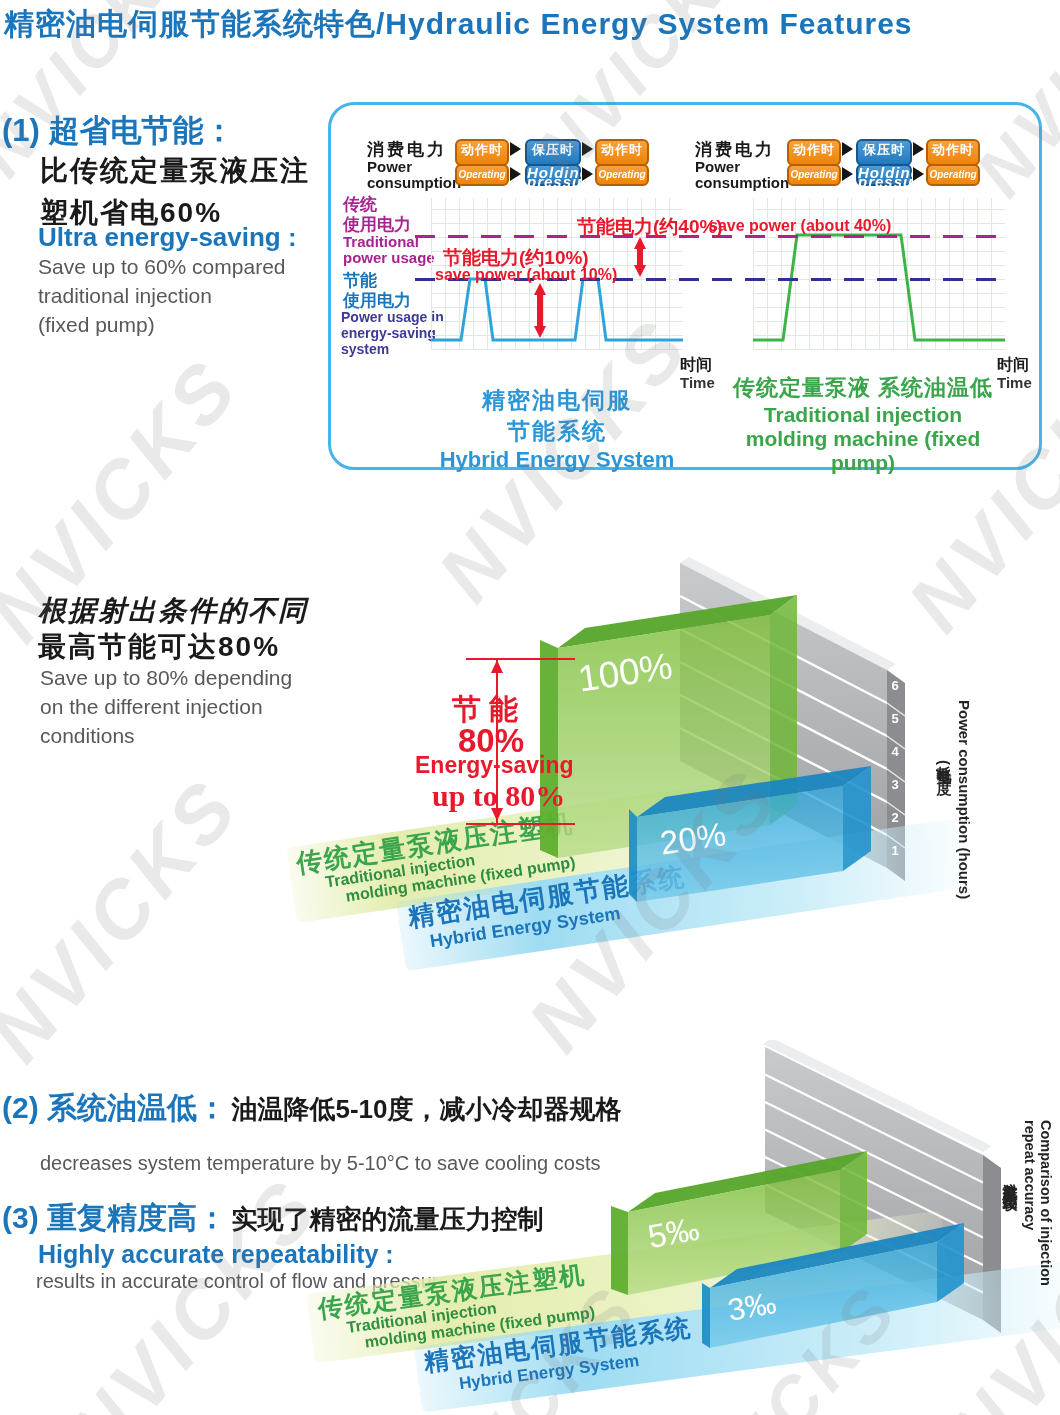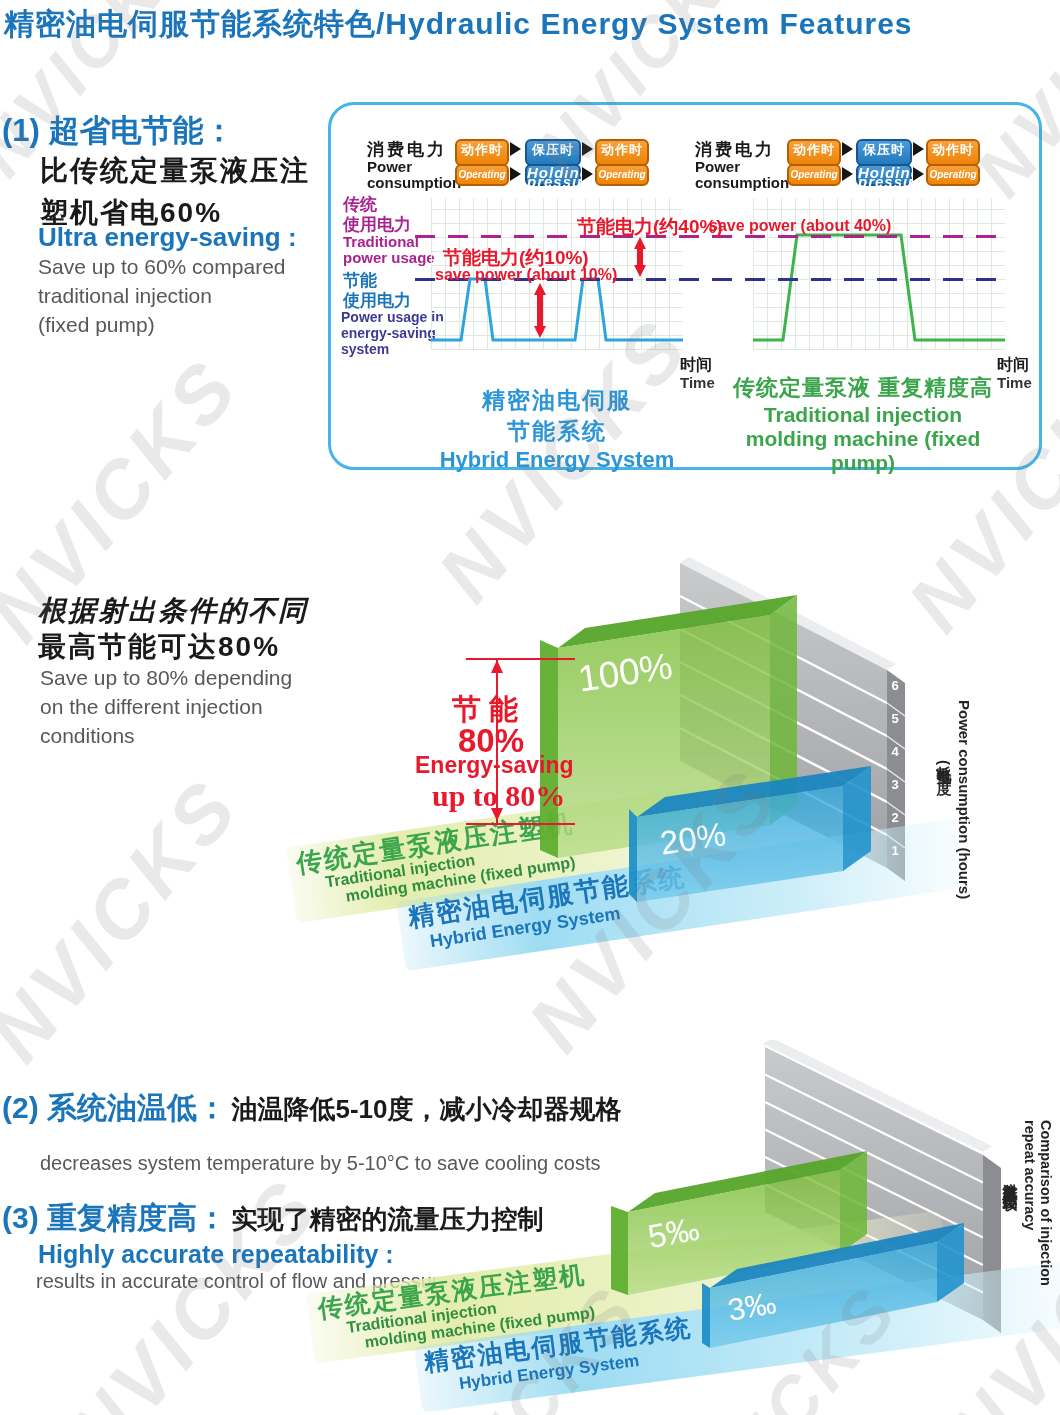--- a/index.html
+++ b/index.html
@@ -136,21 +136,21 @@
     <div class="abs" style="left:349px;top:269px;font-size:15px;font-weight:600;color:#333;">Time</div>
     <div class="abs b" style="left:666px;top:250px;font-size:16px;">时间</div>
     <div class="abs" style="left:666px;top:269px;font-size:15px;font-weight:600;color:#333;">Time</div>
 
     <div class="abs ctr" style="left:96px;top:268px;width:260px;margin-top:12px;">
       <div class="cyan b" style="font-size:23px;letter-spacing:2px;">精密油电伺服</div>
       <div class="cyan b" style="font-size:23px;letter-spacing:2px;">节能系统</div>
       <div class="cyan b" style="font-size:22px;">Hybrid Energy System</div>
     </div>
     <div class="abs ctr" style="left:398px;top:268px;width:268px;">
-      <div class="grn b" style="font-size:22px;letter-spacing:1px;">传统定量泵液 重复精度高</div>
+      <div class="grn b" style="font-size:22px;letter-spacing:1px;">传统定量泵液 系统油温低</div>
       <div class="grn b" style="font-size:21px;">Traditional injection</div>
       <div class="grn b" style="font-size:21px;">molding machine (fixed pump)</div>
     </div>
   </div>
 
   <div class="abs b" style="left:38px;top:592px;font-size:28px;letter-spacing:2px;font-style:italic;">根据射出条件的不同</div>
   <div class="abs b" style="left:38px;top:628px;font-size:28px;letter-spacing:2px;">最高节能可达80%</div>
   <div class="abs gray" style="left:40px;top:663px;font-size:21px;line-height:29px;">
     <div>Save up to 80% depending</div>
     <div>on the different injection</div>

